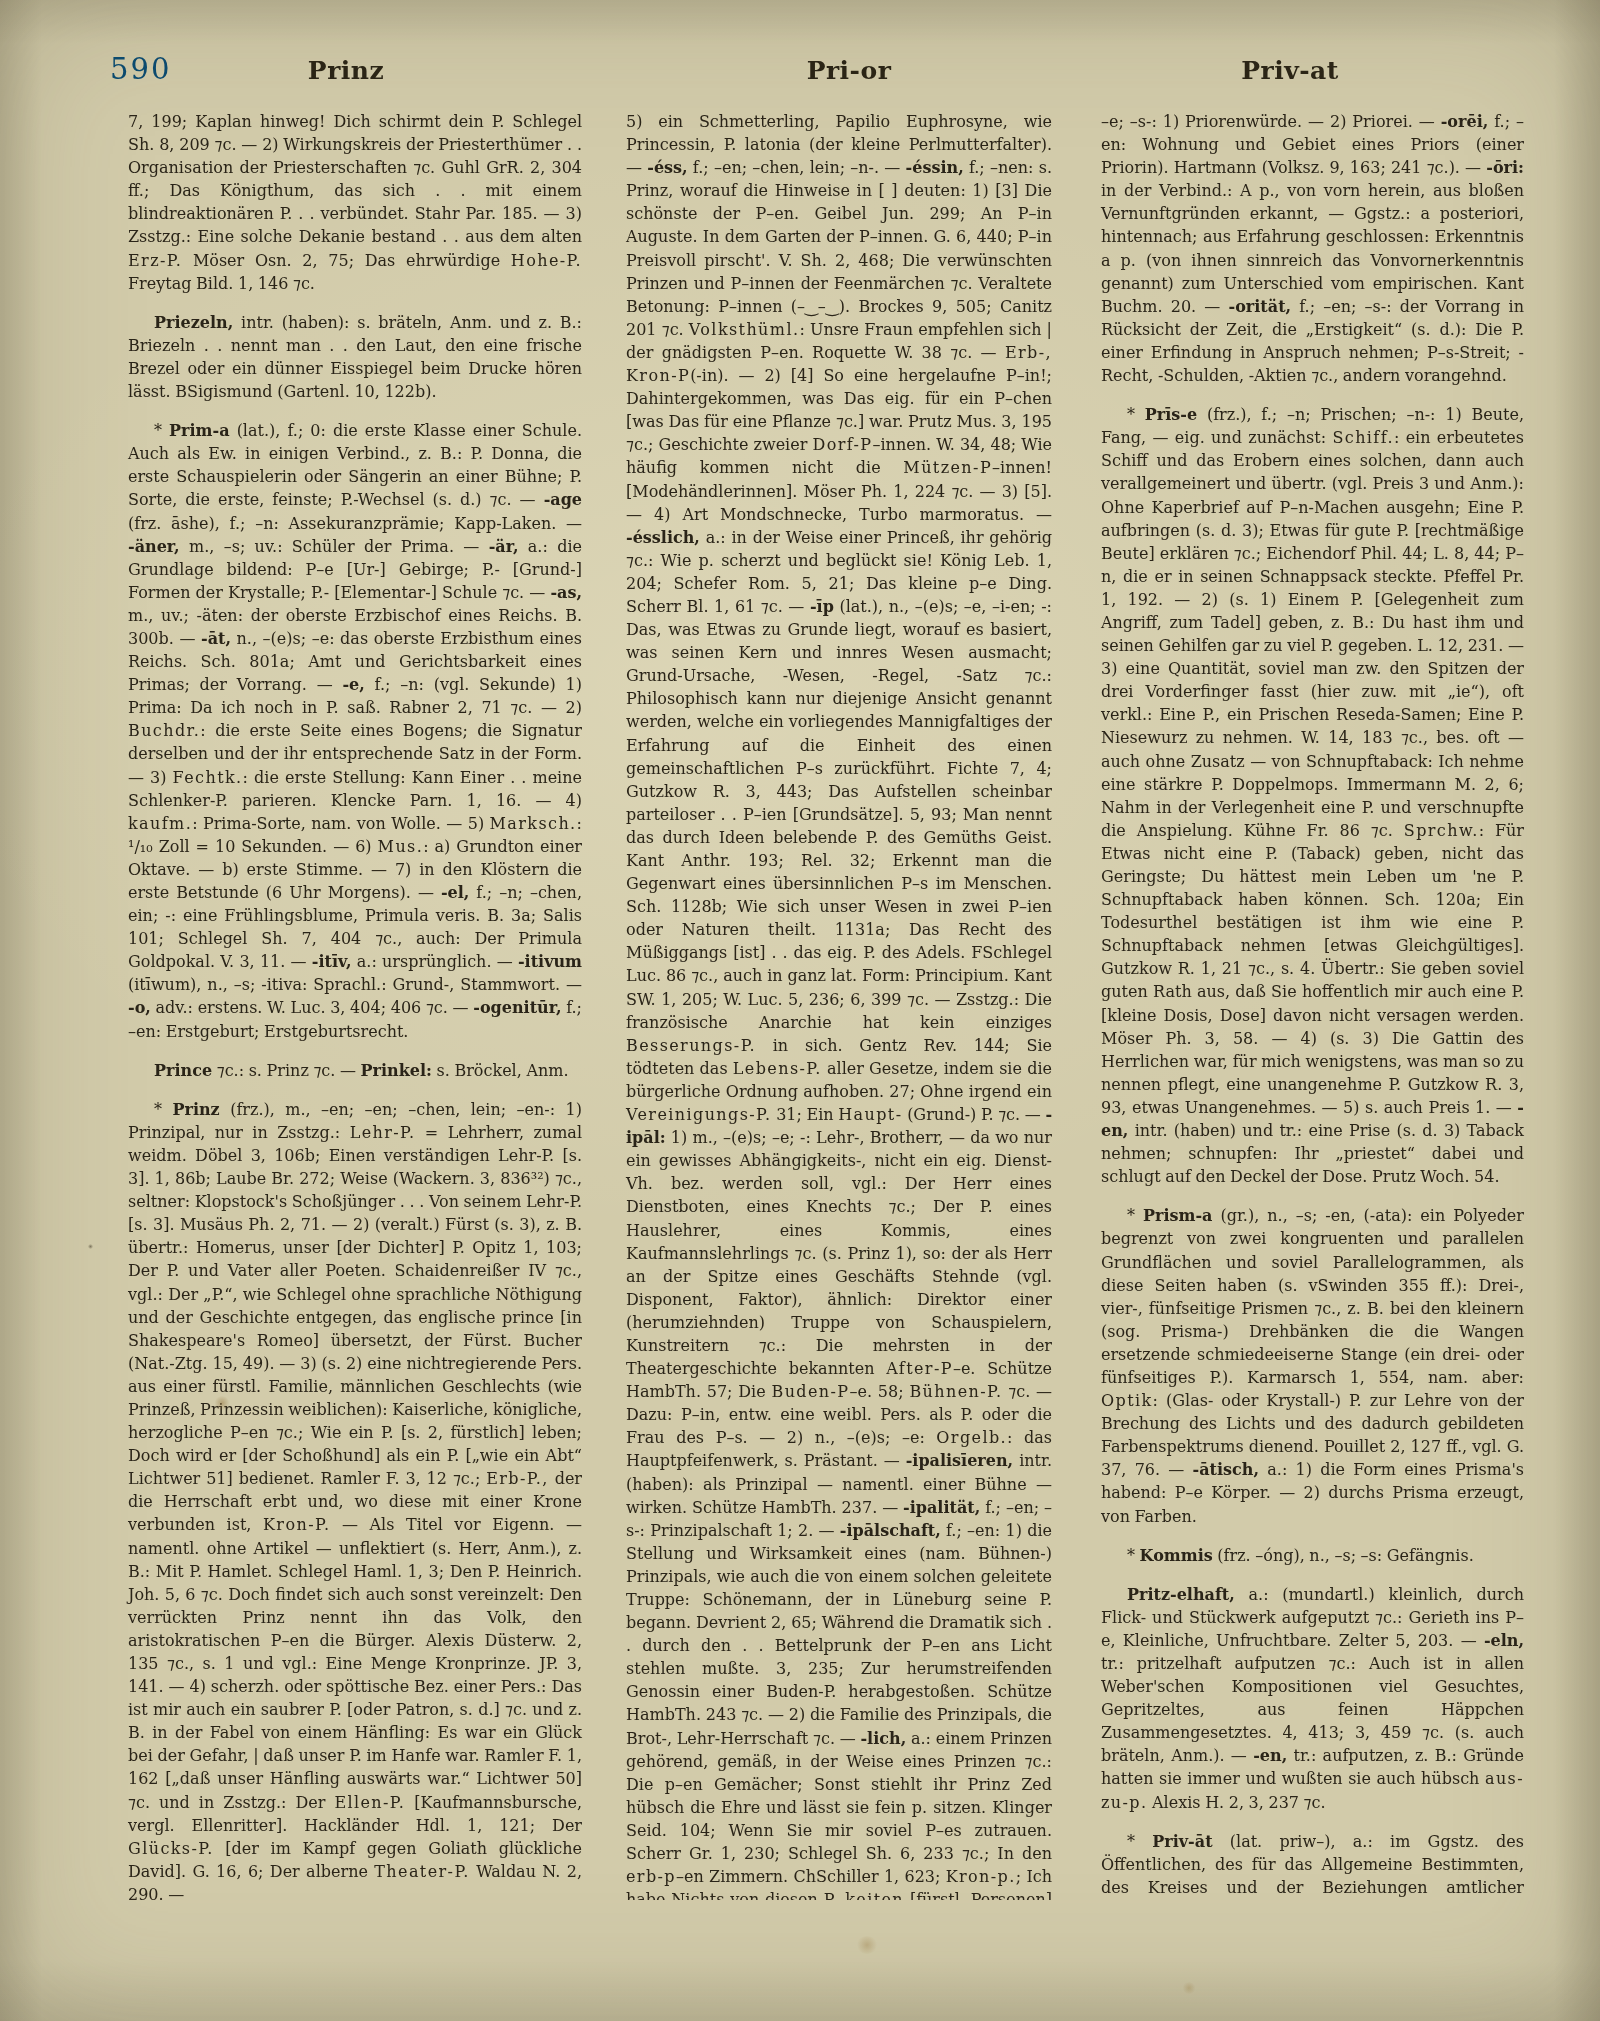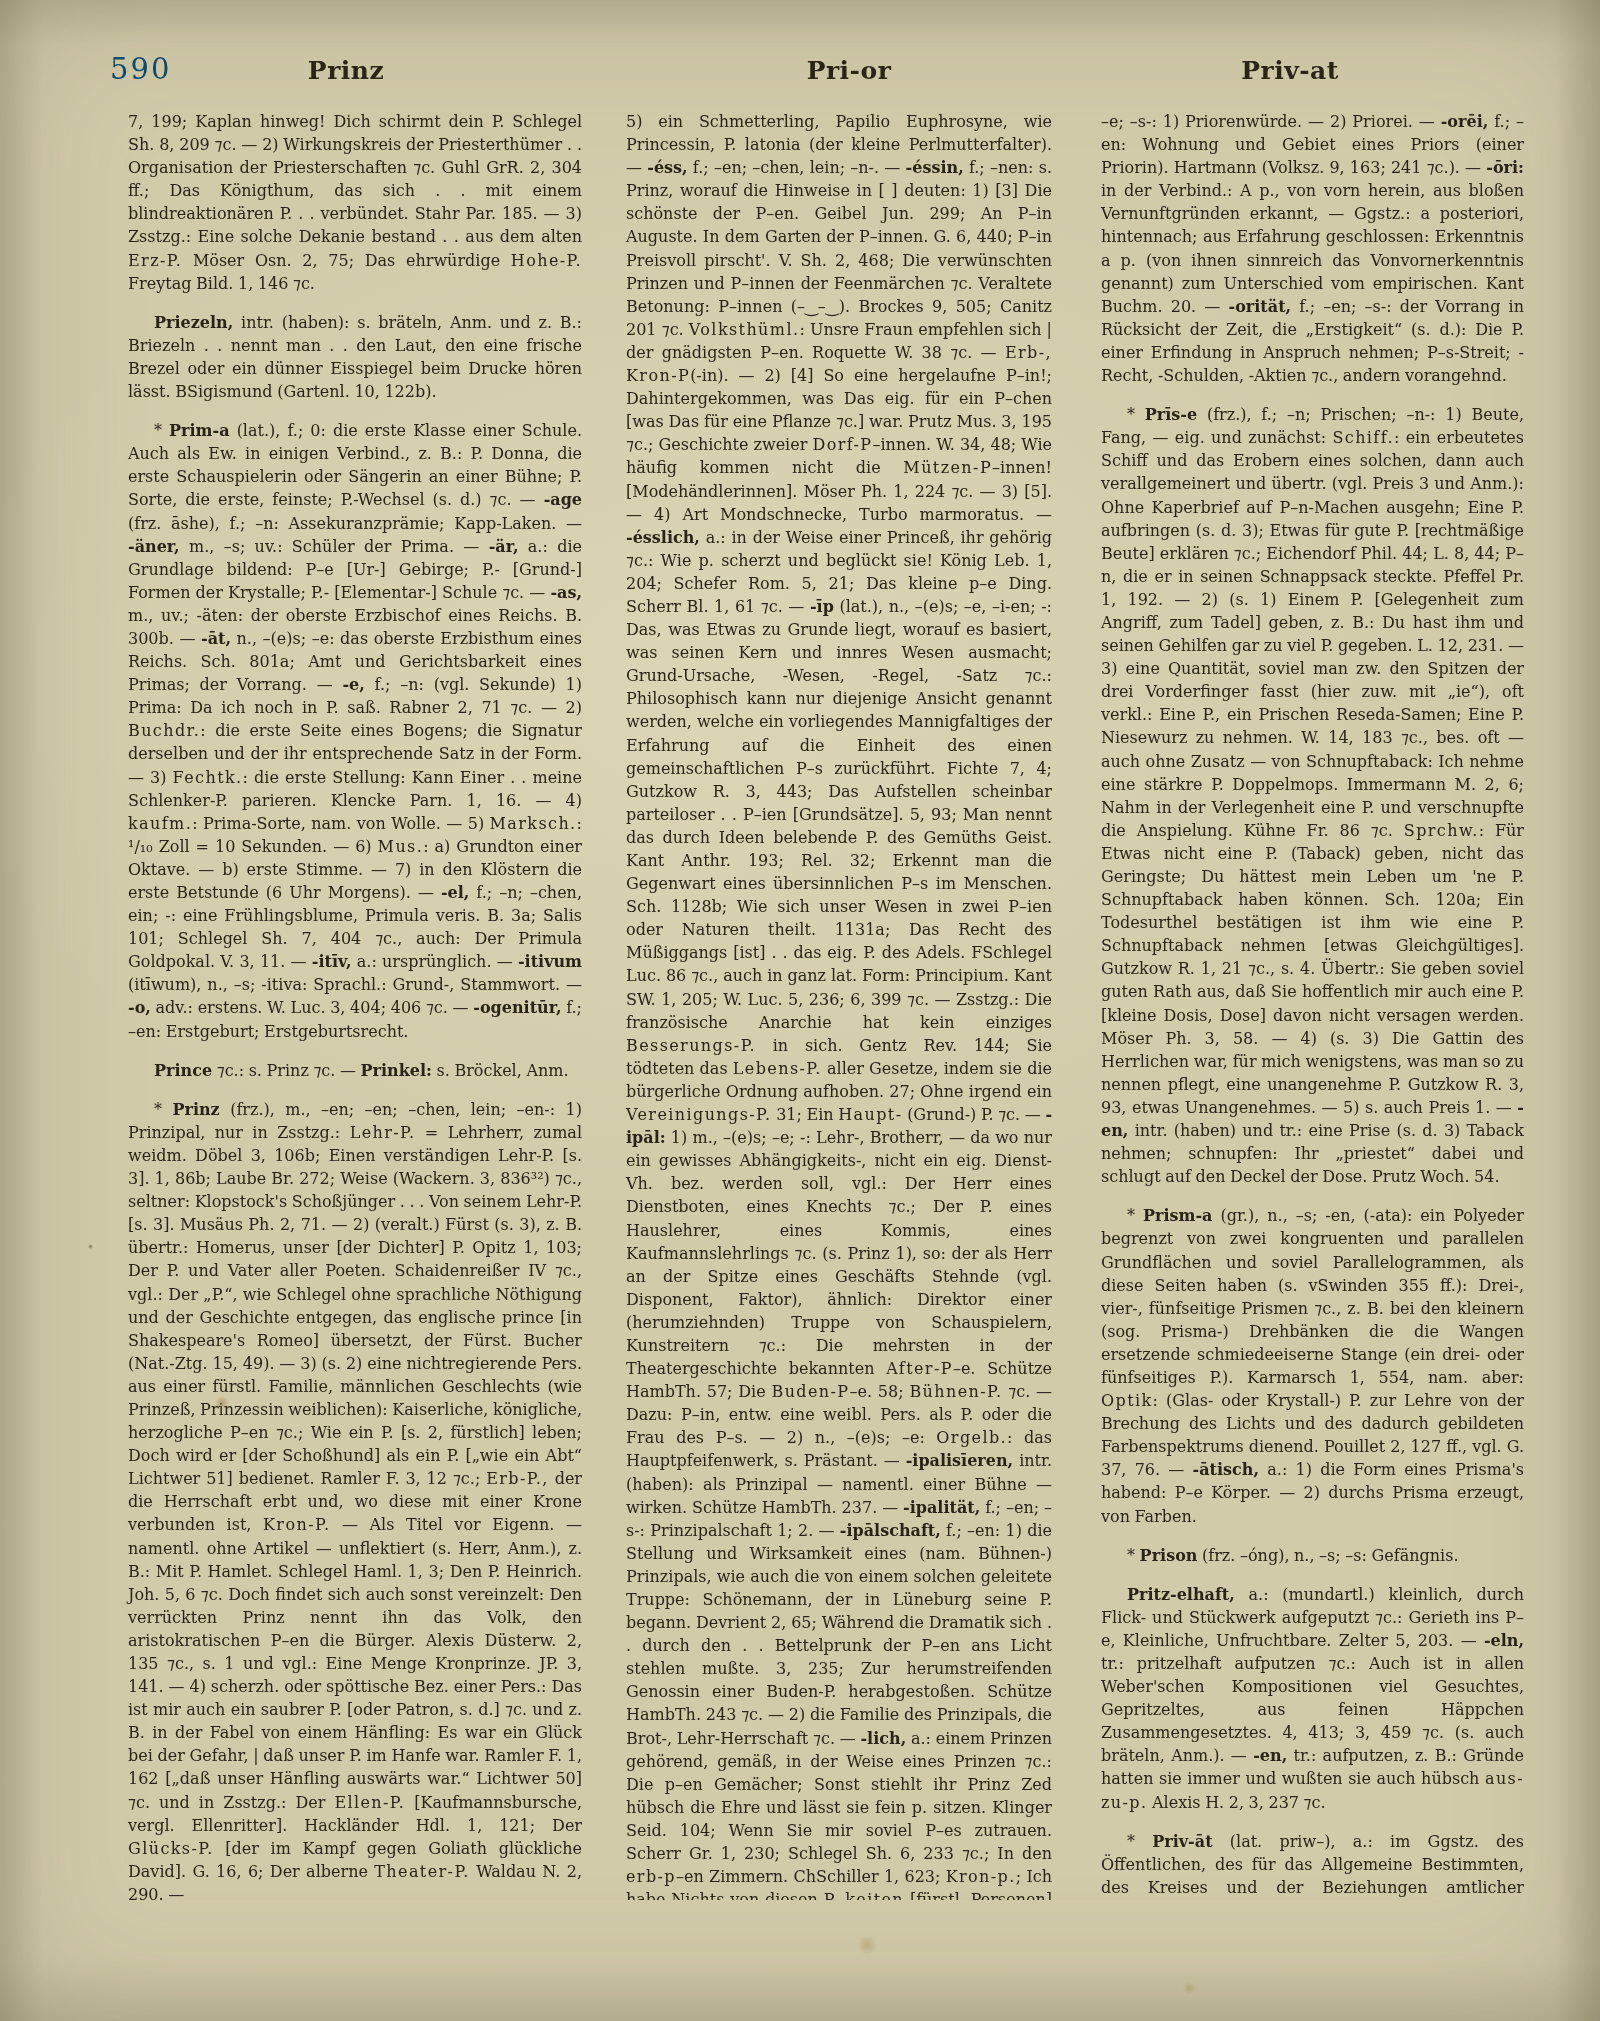--- a/index.html
+++ b/index.html
@@ -73,21 +73,21 @@
       <p class="para indent"><span>* </span><span class="hw">Prinz</span><span> (frz.), m., –en; –en; –chen, lein; –en-: 1) Prinzipal, nur in Zsstzg.: </span><span class="sp">Lehr-P.</span><span> = Lehrherr, zumal weidm. Döbel 3, 106b; Einen verständigen Lehr-P. [s. 3]. 1, 86b; Laube Br. 272; Weise (Wackern. 3, 836³²) ⁊c., seltner: Klopstock's Schoßjünger . . . Von seinem Lehr-P. [s. 3]. Musäus Ph. 2, 71. — 2) (veralt.) Fürst (s. 3), z. B. übertr.: Homerus, unser [der Dichter] P. Opitz 1, 103; Der P. und Vater aller Poeten. Schaidenreißer IV ⁊c., vgl.: Der „P.“, wie Schlegel ohne sprachliche Nöthigung und der Geschichte entgegen, das englische prince [in Shakespeare's Romeo] übersetzt, der Fürst. Bucher (Nat.-Ztg. 15, 49). — 3) (s. 2) eine nichtregierende Pers. aus einer fürstl. Familie, männlichen Geschlechts (wie Prinzeß, Prinzessin weiblichen): Kaiserliche, königliche, herzogliche P–en ⁊c.; Wie ein P. [s. 2, fürstlich] leben; Doch wird er [der Schoßhund] als ein P. [„wie ein Abt“ Lichtwer 51] bedienet. Ramler F. 3, 12 ⁊c.; </span><span class="sp">Erb-P.,</span><span> der die Herrschaft erbt und, wo diese mit einer Krone verbunden ist, </span><span class="sp">Kron-P.</span><span> — Als Titel vor Eigenn. — namentl. ohne Artikel — unflektiert (s. Herr, Anm.), z. B.: Mit P. Hamlet. Schlegel Haml. 1, 3; Den P. Heinrich. Joh. 5, 6 ⁊c. Doch findet sich auch sonst vereinzelt: Den verrückten Prinz nennt ihn das Volk, den aristokratischen P–en die Bürger. Alexis Düsterw. 2, 135 ⁊c., s. 1 und vgl.: Eine Menge Kronprinze. JP. 3, 141. — 4) scherzh. oder spöttische Bez. einer Pers.: Das ist mir auch ein saubrer P. [oder Patron, s. d.] ⁊c. und z. B. in der Fabel von einem Hänfling: Es war ein Glück bei der Gefahr, | daß unser P. im Hanfe war. Ramler F. 1, 162 [„daß unser Hänfling auswärts war.“ Lichtwer 50] ⁊c. und in Zsstzg.: Der </span><span class="sp">Ellen-P.</span><span> [Kaufmannsbursche, vergl. Ellenritter]. Hackländer Hdl. 1, 121; Der </span><span class="sp">Glücks-P.</span><span> [der im Kampf gegen Goliath glückliche David]. G. 16, 6; Der alberne </span><span class="sp">Theater-P.</span><span> Waldau N. 2, 290. —</span></p>
     </div>
   <div class="col" id="col2">
       <p class="para"><span>5) ein Schmetterling, Papilio Euphrosyne, wie Princessin, P. latonia (der kleine Perlmutterfalter). — </span><span class="hw">-éss,</span><span> f.; –en; –chen, lein; –n-. — </span><span class="hw">-éssin,</span><span> f.; –nen: s. Prinz, worauf die Hinweise in [ ] deuten: 1) [3] Die schönste der P–en. Geibel Jun. 299; An P–in Auguste. In dem Garten der P–innen. G. 6, 440; P–in Preisvoll pirscht'. V. Sh. 2, 468; Die verwünschten Prinzen und P–innen der Feenmärchen ⁊c. Veraltete Betonung: P–innen (–‿–‿). Brockes 9, 505; Canitz 201 ⁊c. </span><span class="sp">Volksthüml.</span><span>: Unsre Fraun empfehlen sich | der gnädigsten P–en. Roquette W. 38 ⁊c. — </span><span class="sp">Erb-, Kron-P</span><span>(-in). — 2) [4] So eine hergelaufne P–in!; Dahintergekommen, was Das eig. für ein P–chen [was Das für eine Pflanze ⁊c.] war. Prutz Mus. 3, 195 ⁊c.; Geschichte zweier </span><span class="sp">Dorf-P</span><span>–innen. W. 34, 48; Wie häufig kommen nicht die </span><span class="sp">Mützen-P</span><span>–innen! [Modehändlerinnen]. Möser Ph. 1, 224 ⁊c. — 3) [5]. — 4) Art Mondschnecke, Turbo marmoratus. — </span><span class="hw">-ésslich,</span><span> a.: in der Weise einer Princeß, ihr gehörig ⁊c.: Wie p. scherzt und beglückt sie! König Leb. 1, 204; Schefer Rom. 5, 21; Das kleine p–e Ding. Scherr Bl. 1, 61 ⁊c. — </span><span class="hw">-īp</span><span> (lat.), n., –(e)s; –e, –i-en; -: Das, was Etwas zu Grunde liegt, worauf es basiert, was seinen Kern und innres Wesen ausmacht; Grund-Ursache, -Wesen, -Regel, -Satz ⁊c.: Philosophisch kann nur diejenige Ansicht genannt werden, welche ein vorliegendes Mannigfaltiges der Erfahrung auf die Einheit des einen gemeinschaftlichen P–s zurückführt. Fichte 7, 4; Gutzkow R. 3, 443; Das Aufstellen scheinbar parteiloser . . P–ien [Grundsätze]. 5, 93; Man nennt das durch Ideen belebende P. des Gemüths Geist. Kant Anthr. 193; Rel. 32; Erkennt man die Gegenwart eines übersinnlichen P–s im Menschen. Sch. 1128b; Wie sich unser Wesen in zwei P–ien oder Naturen theilt. 1131a; Das Recht des Müßiggangs [ist] . . das eig. P. des Adels. FSchlegel Luc. 86 ⁊c., auch in ganz lat. Form: Principium. Kant SW. 1, 205; W. Luc. 5, 236; 6, 399 ⁊c. — Zsstzg.: Die französische Anarchie hat kein einziges </span><span class="sp">Besserungs-P.</span><span> in sich. Gentz Rev. 144; Sie tödteten das </span><span class="sp">Lebens-P.</span><span> aller Gesetze, indem sie die bürgerliche Ordnung aufhoben. 27; Ohne irgend ein </span><span class="sp">Vereinigungs-P.</span><span> 31; Ein </span><span class="sp">Haupt-</span><span> (Grund-) P. ⁊c. — </span><span class="hw">-ipāl:</span><span> 1) m., –(e)s; –e; -: Lehr-, Brotherr, — da wo nur ein gewisses Abhängigkeits-, nicht ein eig. Dienst-Vh. bez. werden soll, vgl.: Der Herr eines Dienstboten, eines Knechts ⁊c.; Der P. eines Hauslehrer, eines Kommis, eines Kaufmannslehrlings ⁊c. (s. Prinz 1), so: der als Herr an der Spitze eines Geschäfts Stehnde (vgl. Disponent, Faktor), ähnlich: Direktor einer (herumziehnden) Truppe von Schauspielern, Kunstreitern ⁊c.: Die mehrsten in der Theatergeschichte bekannten </span><span class="sp">After-P</span><span>–e. Schütze HambTh. 57; Die </span><span class="sp">Buden-P</span><span>–e. 58; </span><span class="sp">Bühnen-P.</span><span> ⁊c. — Dazu: P–in, entw. eine weibl. Pers. als P. oder die Frau des P–s. — 2) n., –(e)s; –e: </span><span class="sp">Orgelb.</span><span>: das Hauptpfeifenwerk, s. Prästant. — </span><span class="hw">-ipalisīeren,</span><span> intr. (haben): als Prinzipal — namentl. einer Bühne — wirken. Schütze HambTh. 237. — </span><span class="hw">-ipalität,</span><span> f.; –en; –s-: Prinzipalschaft 1; 2. — </span><span class="hw">-ipālschaft,</span><span> f.; –en: 1) die Stellung und Wirksamkeit eines (nam. Bühnen-) Prinzipals, wie auch die von einem solchen geleitete Truppe: Schönemann, der in Lüneburg seine P. begann. Devrient 2, 65; Während die Dramatik sich . . durch den . . Bettelprunk der P–en ans Licht stehlen mußte. 3, 235; Zur herumstreifenden Genossin einer Buden-P. herabgestoßen. Schütze HambTh. 243 ⁊c. — 2) die Familie des Prinzipals, die Brot-, Lehr-Herrschaft ⁊c. — </span><span class="hw">-lich,</span><span> a.: einem Prinzen gehörend, gemäß, in der Weise eines Prinzen ⁊c.: Die p–en Gemächer; Sonst stiehlt ihr Prinz Zed hübsch die Ehre und lässt sie fein p. sitzen. Klinger Seid. 104; Wenn Sie mir soviel P–es zutrauen. Scherr Gr. 1, 230; Schlegel Sh. 6, 233 ⁊c.; In den </span><span class="sp">erb-p</span><span>–en Zimmern. ChSchiller 1, 623; </span><span class="sp">Kron-p.</span><span>; Ich habe Nichts von diesen </span><span class="sp">P–keiten</span><span> [fürstl. Personen] als höchstens einigen Zwang. Ense Tag. 3, 349.</span></p>
       <p class="para indent"><span>* </span><span class="hw">Prī-or</span><span> (lat.), m., –s; -ōren (-ōre. Olearius Reis. 62b); -ōren-: Klostervorsteher, im Rang auf den Abt folgend, — entsprechend in Nonnenklöstern weibl.: </span><span class="sp">Priōrin</span><span> (z. B. Fischart B. 55b), übertr. (s. Abt 2): O Sau-Abt und </span><span class="sp">Rangen-P.!</span><span> [Erzrange!] Luther 8, 18a. — </span><span class="sp">Groß-P.,</span><span> in einigen geistl. Ritterorden der nächste Vorgesetzte nach dem Großmeister. — </span><span class="hw">-orāt,</span><span> n., –(e)s;</span></p>
     </div>
   <div class="col" id="col3">
       <p class="para"><span>–e; –s-: 1) Priorenwürde. — 2) Priorei. — </span><span class="hw">-orēi,</span><span> f.; –en: Wohnung und Gebiet eines Priors (einer Priorin). Hartmann (Volksz. 9, 163; 241 ⁊c.). — </span><span class="hw">-ōri:</span><span> in der Verbind.: A p., von vorn herein, aus bloßen Vernunftgründen erkannt, — Ggstz.: a posteriori, hintennach; aus Erfahrung geschlossen: Erkenntnis a p. (von ihnen sinnreich das Vonvornerkenntnis genannt) zum Unterschied vom empirischen. Kant Buchm. 20. — </span><span class="hw">-orität,</span><span> f.; –en; –s-: der Vorrang in Rücksicht der Zeit, die „Erstigkeit“ (s. d.): Die P. einer Erfindung in Anspruch nehmen; P–s-Streit; -Recht, -Schulden, -Aktien ⁊c., andern vorangehnd.</span></p>
       <p class="para indent"><span>* </span><span class="hw">Prīs-e</span><span> (frz.), f.; –n; Prischen; –n-: 1) Beute, Fang, — eig. und zunächst: </span><span class="sp">Schiff.</span><span>: ein erbeutetes Schiff und das Erobern eines solchen, dann auch verallgemeinert und übertr. (vgl. Preis 3 und Anm.): Ohne Kaperbrief auf P–n-Machen ausgehn; Eine P. aufbringen (s. d. 3); Etwas für gute P. [rechtmäßige Beute] erklären ⁊c.; Eichendorf Phil. 44; L. 8, 44; P–n, die er in seinen Schnappsack steckte. Pfeffel Pr. 1, 192. — 2) (s. 1) Einem P. [Gelegenheit zum Angriff, zum Tadel] geben, z. B.: Du hast ihm und seinen Gehilfen gar zu viel P. gegeben. L. 12, 231. — 3) eine Quantität, soviel man zw. den Spitzen der drei Vorderfinger fasst (hier zuw. mit „ie“), oft verkl.: Eine P., ein Prischen Reseda-Samen; Eine P. Niesewurz zu nehmen. W. 14, 183 ⁊c., bes. oft — auch ohne Zusatz — von Schnupftaback: Ich nehme eine stärkre P. Doppelmops. Immermann M. 2, 6; Nahm in der Verlegenheit eine P. und verschnupfte die Anspielung. Kühne Fr. 86 ⁊c. </span><span class="sp">Sprchw.</span><span>: Für Etwas nicht eine P. (Taback) geben, nicht das Geringste; Du hättest mein Leben um 'ne P. Schnupftaback haben können. Sch. 120a; Ein Todesurthel bestätigen ist ihm wie eine P. Schnupftaback nehmen [etwas Gleichgültiges]. Gutzkow R. 1, 21 ⁊c., s. 4. Übertr.: Sie geben soviel guten Rath aus, daß Sie hoffentlich mir auch eine P. [kleine Dosis, Dose] davon nicht versagen werden. Möser Ph. 3, 58. — 4) (s. 3) Die Gattin des Herrlichen war, für mich wenigstens, was man so zu nennen pflegt, eine unangenehme P. Gutzkow R. 3, 93, etwas Unangenehmes. — 5) s. auch Preis 1. — </span><span class="hw">-en,</span><span> intr. (haben) und tr.: eine Prise (s. d. 3) Taback nehmen; schnupfen: Ihr „priestet“ dabei und schlugt auf den Deckel der Dose. Prutz Woch. 54.</span></p>
       <p class="para indent"><span>* </span><span class="hw">Prism-a</span><span> (gr.), n., –s; -en, (-ata): ein Polyeder begrenzt von zwei kongruenten und parallelen Grundflächen und soviel Parallelogrammen, als diese Seiten haben (s. vSwinden 355 ff.): Drei-, vier-, fünfseitige Prismen ⁊c., z. B. bei den kleinern (sog. Prisma-) Drehbänken die die Wangen ersetzende schmiedeeiserne Stange (ein drei- oder fünfseitiges P.). Karmarsch 1, 554, nam. aber: </span><span class="sp">Optik</span><span>: (Glas- oder Krystall-) P. zur Lehre von der Brechung des Lichts und des dadurch gebildeten Farbenspektrums dienend. Pouillet 2, 127 ff., vgl. G. 37, 76. — </span><span class="hw">-ātisch,</span><span> a.: 1) die Form eines Prisma's habend: P–e Körper. — 2) durchs Prisma erzeugt, von Farben.</span></p>
-      <p class="para indent"><span>* </span><span class="hw">Prison</span><span> (frz. –óng), n., –s; –s: Gefängnis.</span></p>
+      <p class="para indent"><span>* </span><span class="hw">Kommis</span><span> (frz. –óng), n., –s; –s: Gefängnis.</span></p>
       <p class="para indent"><span class="hw">Pritz-elhaft,</span><span> a.: (mundartl.) kleinlich, durch Flick- und Stückwerk aufgeputzt ⁊c.: Gerieth ins P–e, Kleinliche, Unfruchtbare. Zelter 5, 203. — </span><span class="hw">-eln,</span><span> tr.: pritzelhaft aufputzen ⁊c.: Auch ist in allen Weber'schen Kompositionen viel Gesuchtes, Gepritzeltes, aus feinen Häppchen Zusammengesetztes. 4, 413; 3, 459 ⁊c. (s. auch bräteln, Anm.). — </span><span class="hw">-en,</span><span> tr.: aufputzen, z. B.: Gründe hatten sie immer und wußten sie auch hübsch </span><span class="sp">aus-zu-p.</span><span> Alexis H. 2, 3, 237 ⁊c.</span></p>
       <p class="para indent"><span>* </span><span class="hw">Priv-āt</span><span> (lat. priw–), a.: im Ggstz. des Öffentlichen, des für das Allgemeine Bestimmten, des Kreises und der Beziehungen amtlicher Wirksamkeit, — nam. als Bstw., s. P.-Person, -Leben, -Stunde und viel ähnl., z. B.: P–e [oder P.-] Mittheilung ⁊c., auch zuw. substantiv.: Nur reiche P–en [P.-Personen] und große Bibliotheken können diese Sammlung anschaffen. Stahr (Schwegler 46) S. 38. — </span><span class="hw">-ātim,</span><span> adv.: privat: Einem Etwas p. [nur für ihn Bestimmtes, — oder: nicht in amt-</span></p>
     </div>
 </div>
 
 <div class="stain" id="stain1"></div>
 <div class="stain" id="stain2"></div>
 <div class="stain" id="stain3"></div>
 <div class="stain" id="speck1"></div>
 

